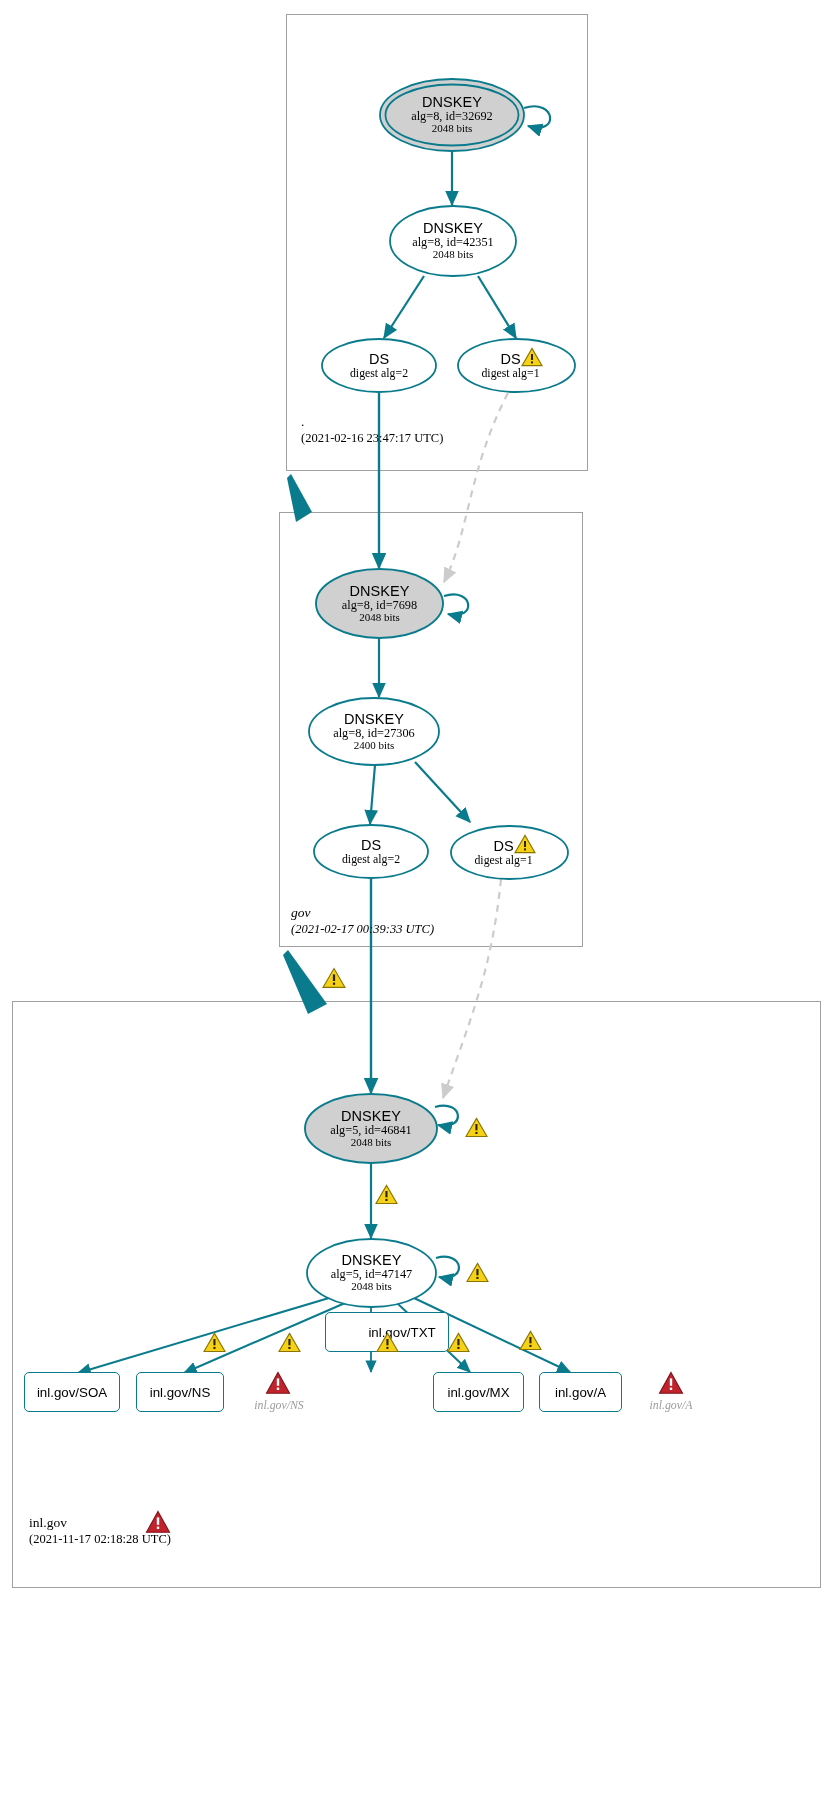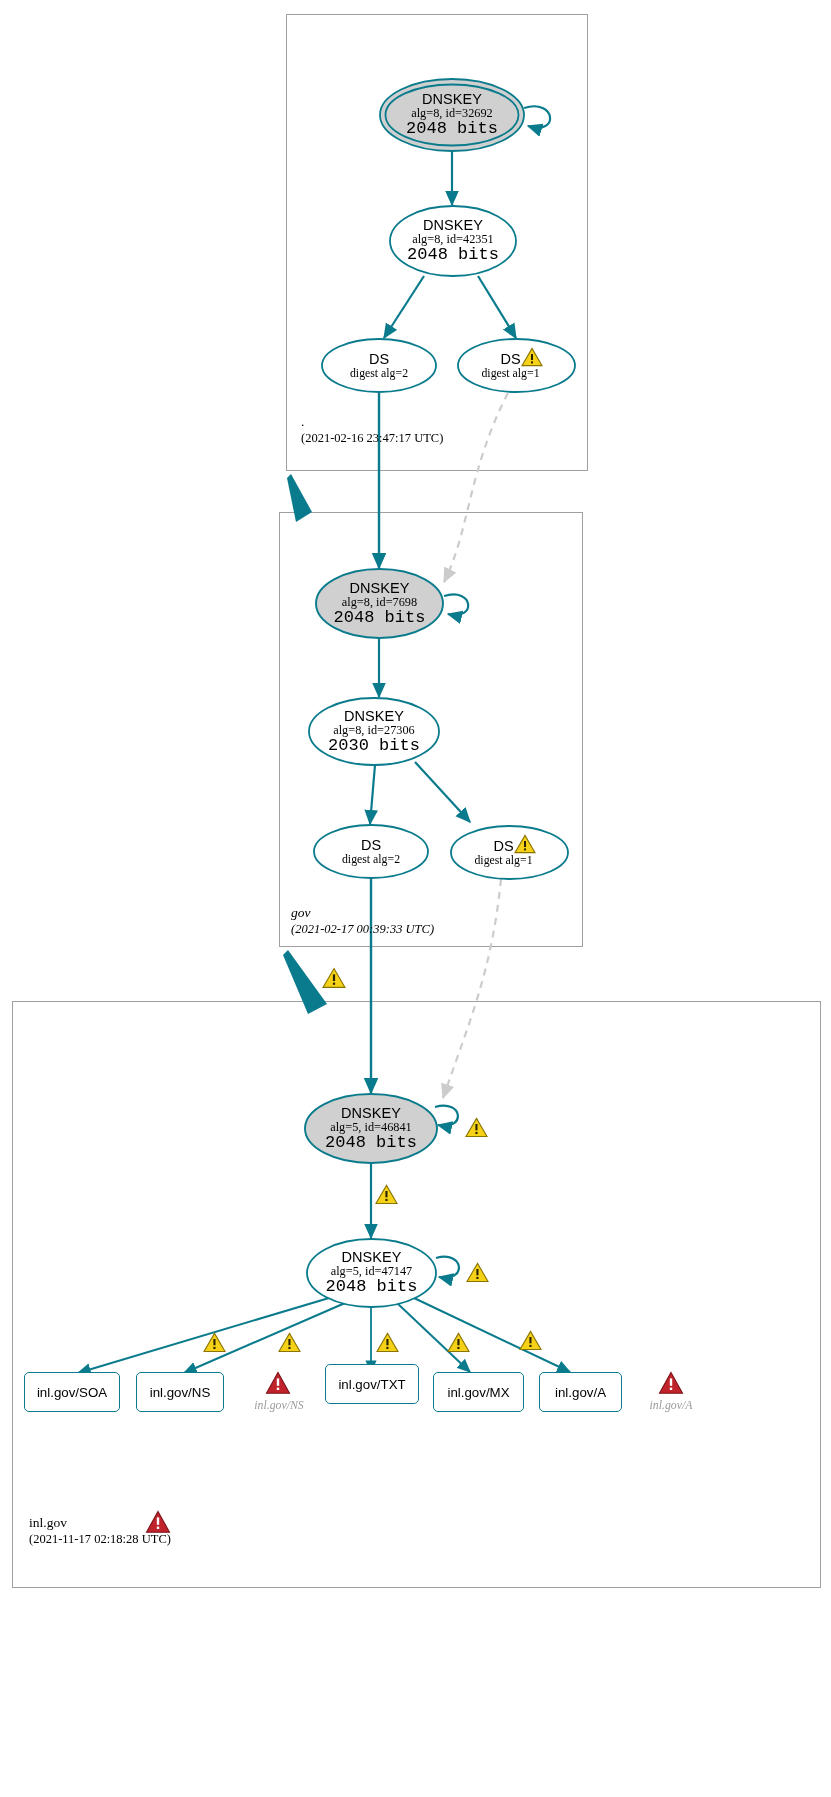--- a/index.html
+++ b/index.html
@@ -12,21 +12,21 @@
   .zonebox{position:absolute;border:1px solid #a0a0a0;background:transparent;z-index:0;}
   .zonelabel{position:absolute;z-index:4;font-family:"Liberation Serif",serif;}
   .zonelabel .zname{font-size:13.5px;line-height:17px;white-space:nowrap;}
   .zonelabel .ztime{font-size:12.5px;line-height:17px;white-space:nowrap;}
   
   .ell{position:absolute;z-index:3;display:flex;align-items:center;justify-content:center;}
   .ell svg{position:absolute;left:0;top:0;overflow:visible;}
   .ell .txt{position:relative;z-index:2;text-align:center;line-height:1.05;}
   .t1{font-family:"Liberation Sans",sans-serif;font-size:14.5px;letter-spacing:.1px;}
   .t2{font-family:"Liberation Serif",serif;font-size:12.3px;}
-  .t3{font-family:Liberation Mono, monospace;font-size:17px;}
+  .t3{font-family:Liberation Serif, serif;font-size:11px;}
   .dsT1{font-family:"Liberation Sans",sans-serif;font-size:14.5px;}
   .dsT2{font-family:"Liberation Serif",serif;font-size:11.8px;}
   
   .rrset{position:absolute;z-index:3;border:1.6px solid #0a7b8c;border-radius:5px;
          background:#fff;display:flex;align-items:center;justify-content:center;
          font-family:"Liberation Sans",sans-serif;font-size:13.3px;white-space:nowrap;}
   .rrghost{position:absolute;z-index:3;display:flex;align-items:center;
            justify-content:center;font-family:"Liberation Serif",serif;
            font-style:italic;font-size:11.8px;color:#9b9b9b;white-space:nowrap;}
   
@@ -204,21 +204,21 @@
     </div>
   </div>
 
   <div class="ell" style="left:308px;top:697px;width:132px;height:69px;">
     <svg width="132" height="69" viewBox="0 0 132 69">
       <ellipse cx="66" cy="34.5" rx="65" ry="33.5" fill="#ffffff" stroke="#0a7b8c" stroke-width="1.8"></ellipse>
     </svg>
     <div class="txt">
       <div class="t1">DNSKEY</div>
       <div class="t2">alg=8, id=27306</div>
-      <div class="t3">2030 bits</div>
+      <div class="t3">2400 bits</div>
     </div>
   </div>
 
   <div class="ell" style="left:313px;top:824px;width:116px;height:55px;">
     <svg width="116" height="55" viewBox="0 0 116 55">
       <ellipse cx="58" cy="27.5" rx="57" ry="26.5" fill="#ffffff" stroke="#0a7b8c" stroke-width="1.8"></ellipse>
     </svg>
     <div class="txt">
       <div class="dsT1">DS</div>
       <div class="dsT2">digest alg=2</div>
@@ -341,21 +341,21 @@
 
   <div class="err" style="left:265px;top:1371px;">
     <svg width="26" height="24" viewBox="0 0 26 24">
       <path d="M13,1.5 L24.5,22.2 L1.5,22.2 Z" fill="#c0232b" stroke="#7d1218" stroke-width="1.1"></path>
       <rect x="11.8" y="7.4" width="2.4" height="7.4" fill="#ffffff"></rect>
       <rect x="11.8" y="16.6" width="2.4" height="2.4" fill="#ffffff"></rect>
     </svg>
   </div>
   <div class="rrghost" style="left:240px;top:1396px;width:78px;height:18px;">inl.gov/NS</div>
 
-  <div class="rrset" style="left:325px;top:1364px;width:92px;height:38px;">inl.gov/TXT</div>
+  <div class="rrset" style="left:325px;top:1312px;width:92px;height:38px;padding-left:30px;">inl.gov/TXT</div>
 
   <div class="rrset" style="left:433px;top:1372px;width:89px;height:38px;">inl.gov/MX</div>
 
   <div class="rrset" style="left:539px;top:1372px;width:81px;height:38px;">inl.gov/A</div>
 
   <div class="err" style="left:658px;top:1371px;">
     <svg width="26" height="24" viewBox="0 0 26 24">
       <path d="M13,1.5 L24.5,22.2 L1.5,22.2 Z" fill="#c0232b" stroke="#7d1218" stroke-width="1.1"></path>
       <rect x="11.8" y="7.4" width="2.4" height="7.4" fill="#ffffff"></rect>
       <rect x="11.8" y="16.6" width="2.4" height="2.4" fill="#ffffff"></rect>

